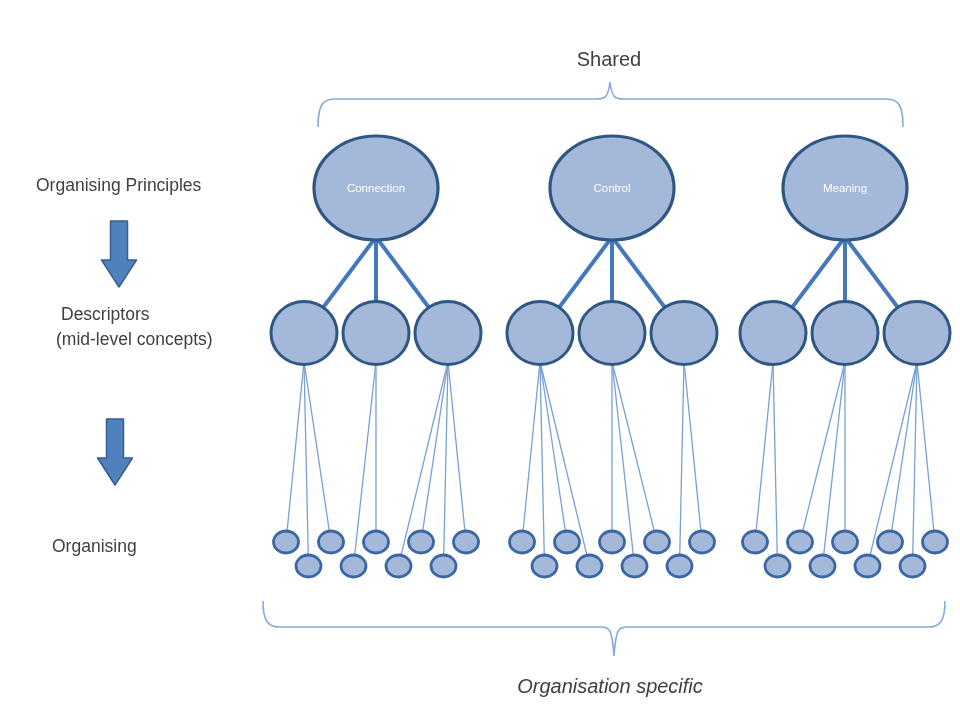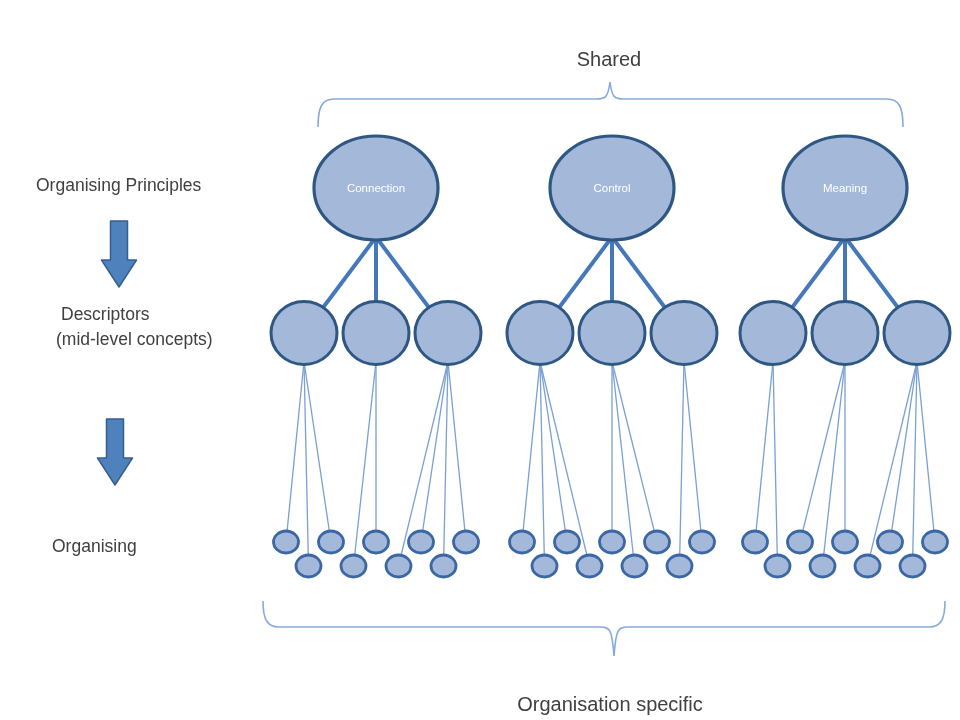--- a/index.html
+++ b/index.html
@@ -110,15 +110,15 @@
   <div class="lbl lbl-blue centered" style="left:609px; top:48px;">Shared</div>
 
   <div class="lbl lbl-dark" style="left:36px; top:175px;">Organising Principles</div>
 
   <div class="lbl lbl-dark" style="left:52px; top:304px;margin-left:9px;">Descriptors</div>
 
   <div class="lbl lbl-dark" style="left:28px; top:329px;margin-left:28px;">(mid-level concepts)</div>
 
   <div class="lbl lbl-dark" style="left:52px; top:536px;">Organising</div>
 
-  <div class="lbl lbl-blue centered" style="left:610px; top:693px;">Organisation specific</div>
+  <div class="lbl lbl-blue centered" style="left:610px; top:675px;font-style:italic;">Organisation specific</div>
 
 </div>
 
 </body></html>

